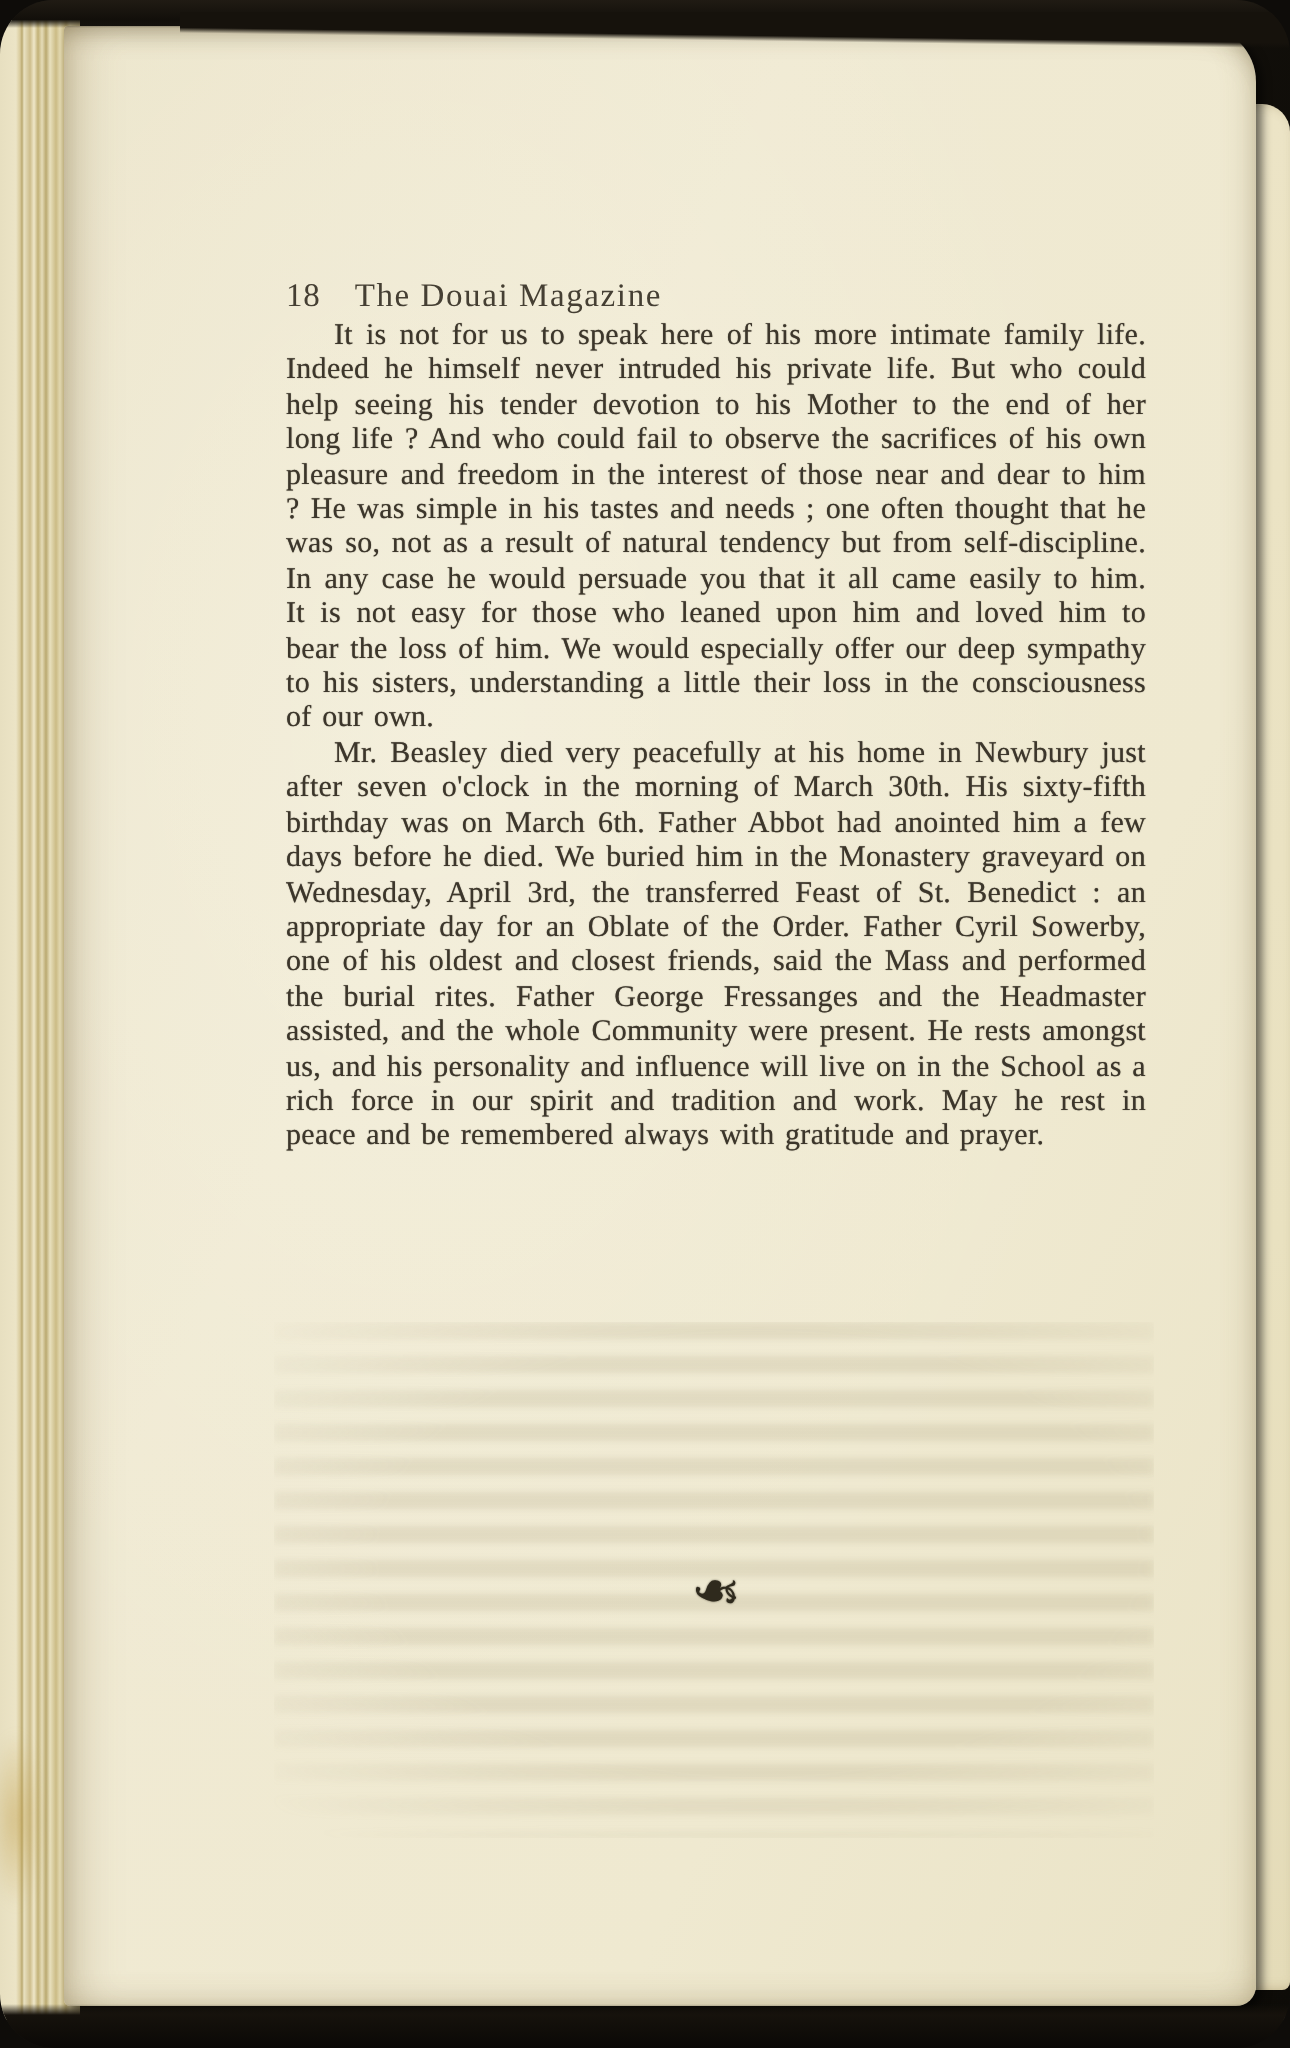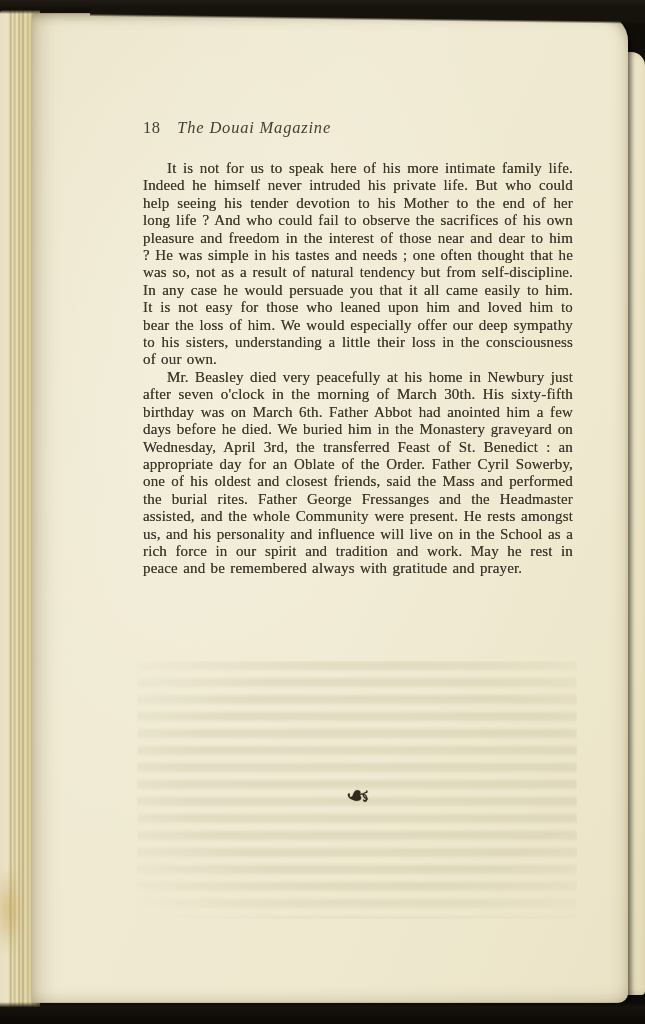--- a/index.html
+++ b/index.html
@@ -7,20 +7,21 @@
     padding: 0;
     background: #0e0c09;
   }
   .scan {
     position: relative;
     width: 645px;
     height: 1024px;
     overflow: hidden;
     background: linear-gradient(100deg, #191510 0%, #14110c 55%, #0d0b07 100%);
     font-family: "Liberation Serif", "DejaVu Serif", serif;
+    border-radius: 27px;
   }
   
   .under-page {
     position: absolute;
     left: 598px;
     top: 52px;
     width: 47px;
     height: 943px;
     background: linear-gradient(180deg, #ece4c6 0%, #e9e1c0 60%, #e4dbb8 100%);
     border-radius: 16px 14px 4px 2px;
@@ -76,22 +77,22 @@
     align-items: baseline;
     color: #453f33;
     font-size: 16.5px;
     letter-spacing: 0.4px;
   }
   .page-number {
     font-style: normal;
     margin-right: 17px;
   }
   .running-title {
-    font-style: italic;
     letter-spacing: 0.8px;
+    margin-top: 20px;
   }
   .article {
     position: absolute;
     top: 147px;
     left: 111px;
     width: 430px;
     color: #3c362b;
     font-size: 15px;
     line-height: 17.4px;
     text-align: justify;

